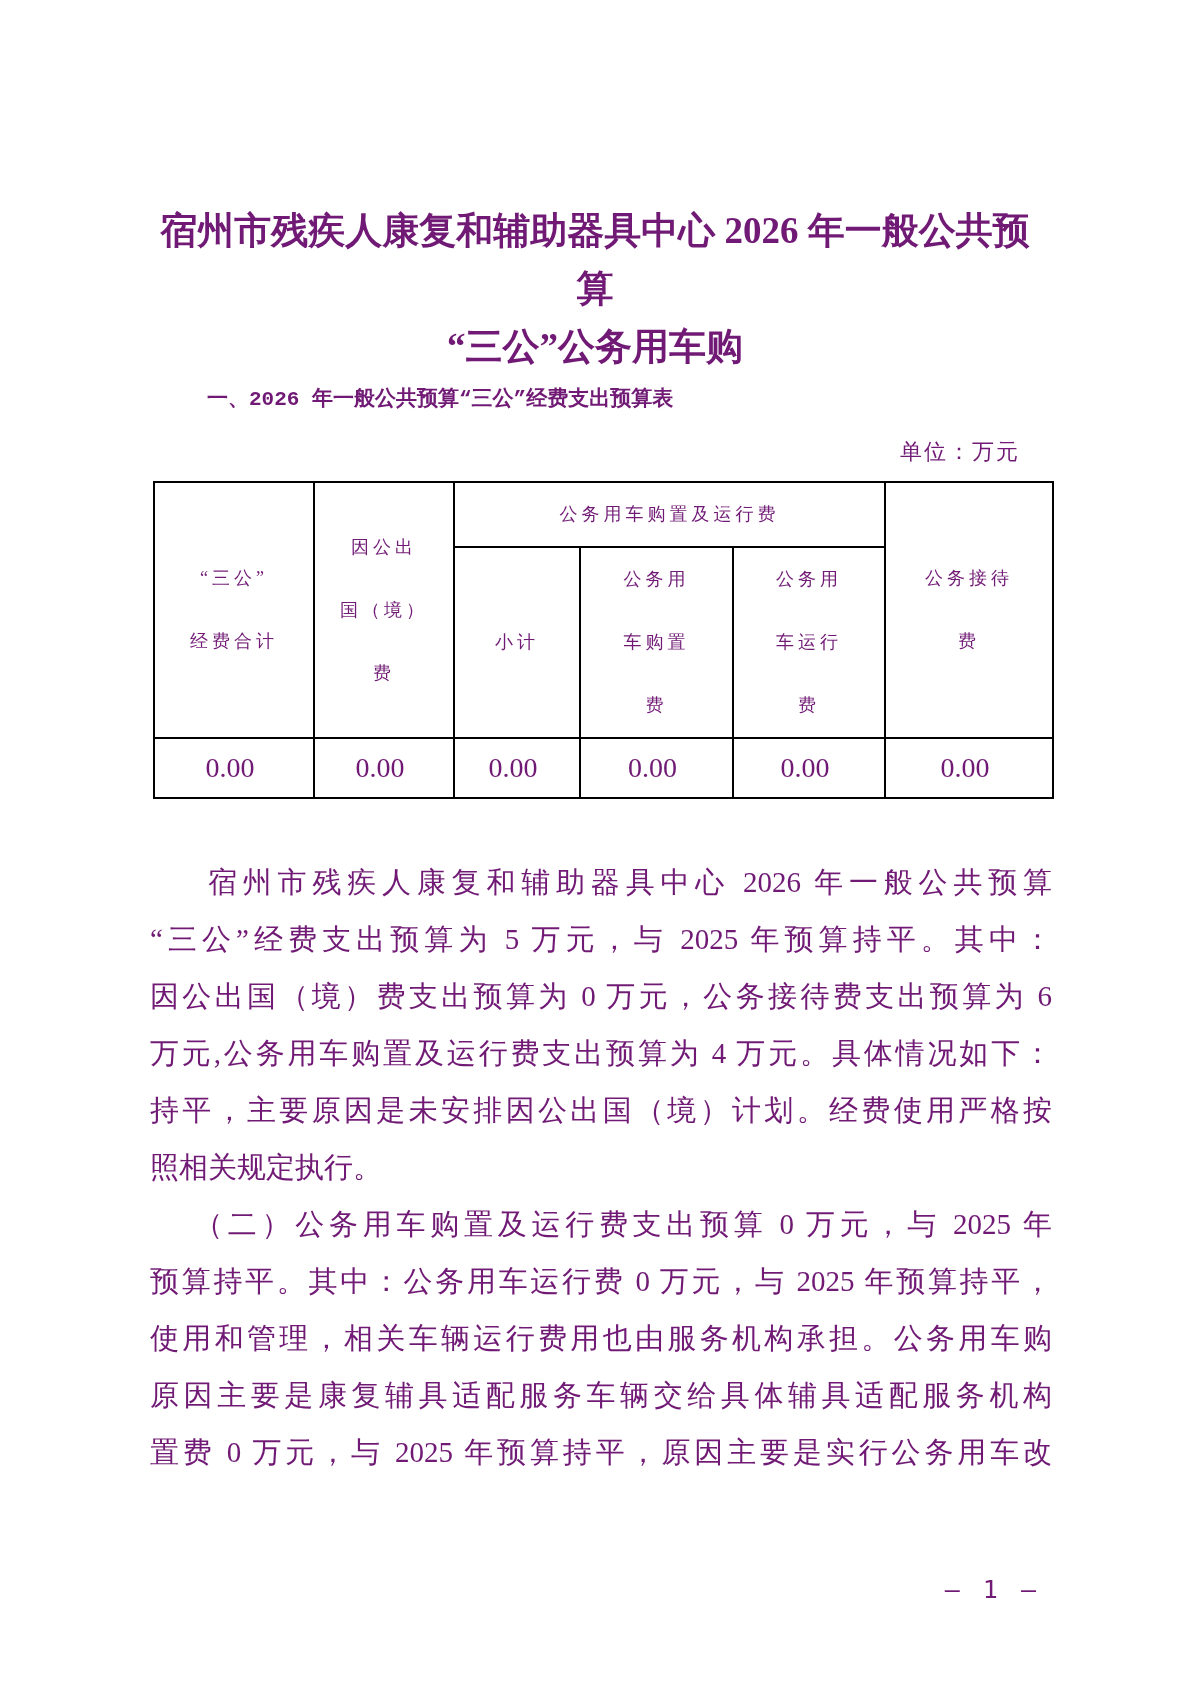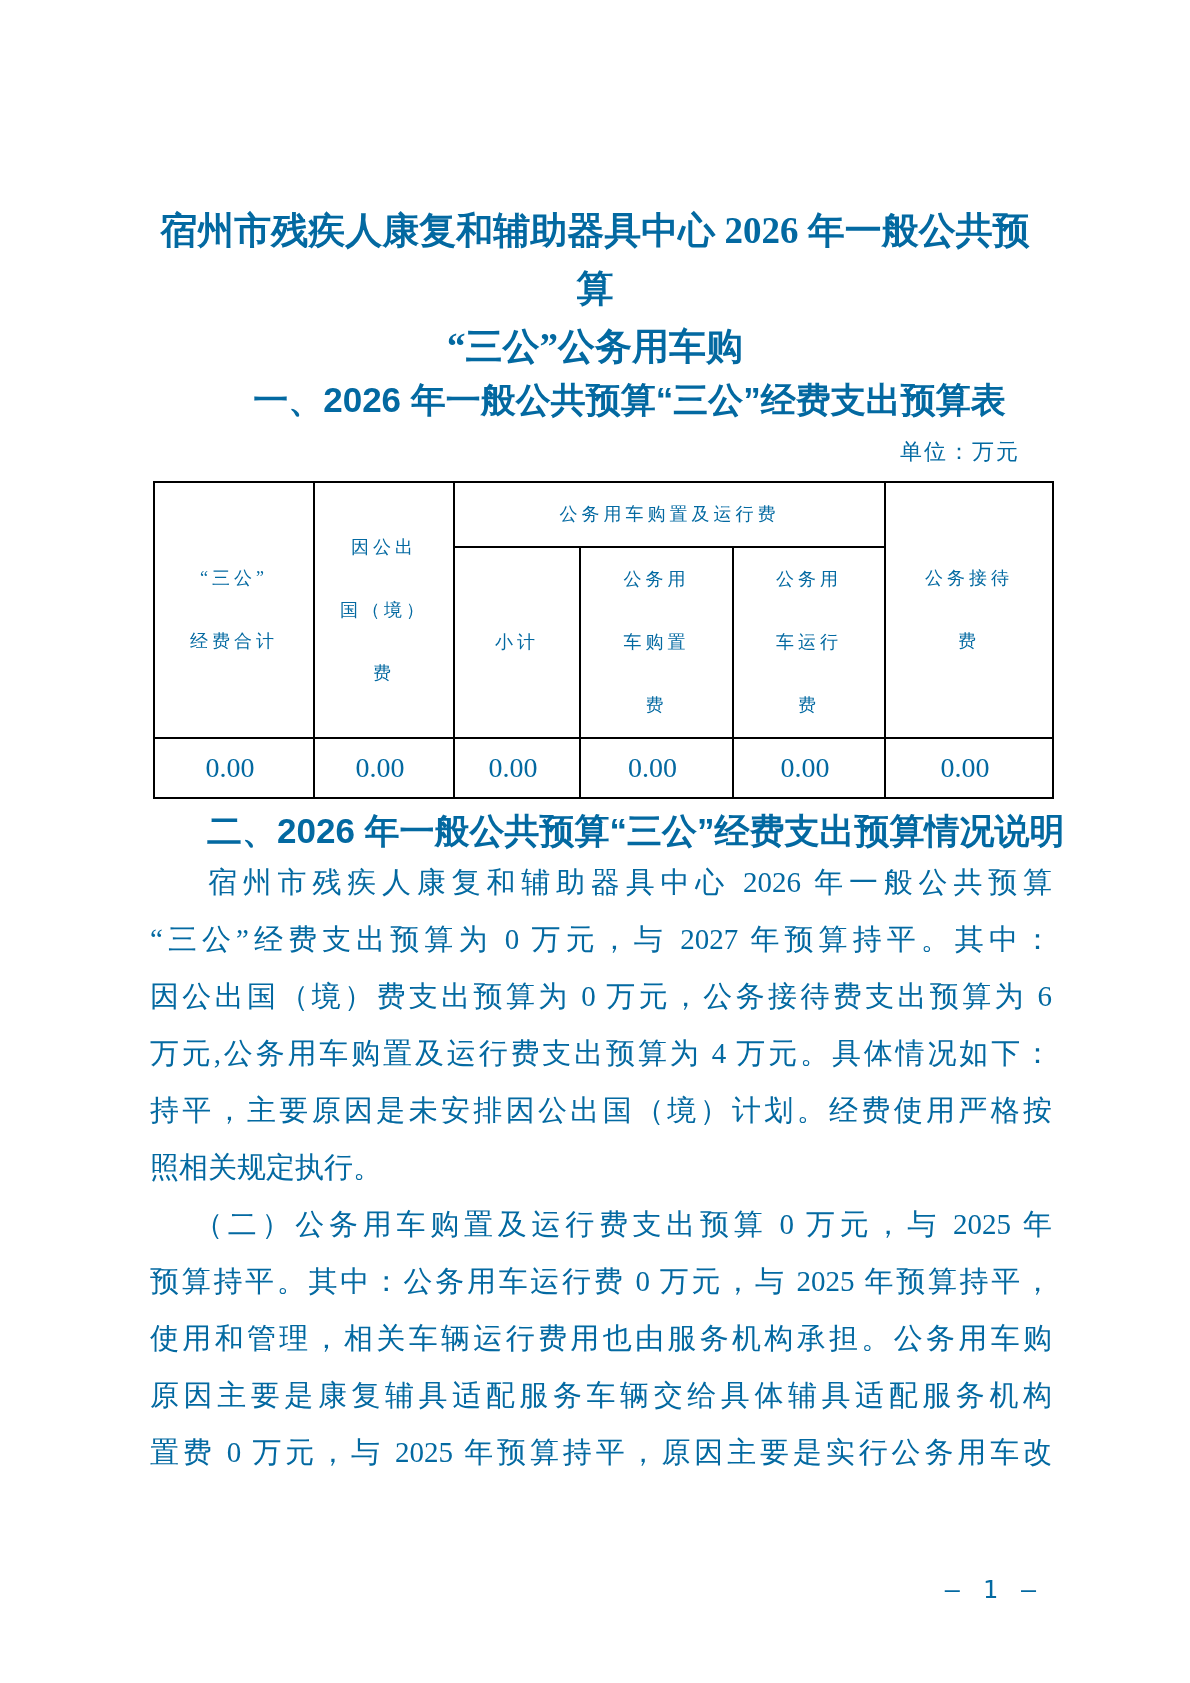--- a/index.html
+++ b/index.html
@@ -2,21 +2,21 @@
 <html><head>
 <meta charset="utf-8">
 <style>
   * { margin: 0; padding: 0; box-sizing: border-box; }
   html, body { background: #ffffff; }
   .page {
     position: relative;
     width: 1190px;
     height: 1683px;
     background: #ffffff;
-    color: #0369a1;
+    color: #701a75;
     font-family: "Liberation Serif", serif;
     overflow: hidden;
   }
 
   .doc-title {
     position: absolute;
     top: 202px;
     left: 144px;
     width: 902px;
     text-align: center;
@@ -24,26 +24,25 @@
     font-size: 37px;
     line-height: 58px;
     font-family: "Liberation Serif", serif;
   }
 
   .section-heading {
     position: absolute;
     left: 150px;
     width: 902px;
     padding-left: 57px;
-    font-family: Liberation Sans, sans-serif;
+    font-family: Liberation Mono, monospace;
     font-weight: bold;
-    font-size: 35px;
+    font-size: 21px;
     line-height: 38px;
     white-space: nowrap;
-    text-align: center;
   }
   .section-heading.first  { top: 381px; }
   .section-heading.second { top: 812px; }
 
   .unit-label {
     position: absolute;
     top: 438px;
     left: 150px;
     width: 870px;
     text-align: right;
@@ -161,25 +160,24 @@
         <td class="vcell">0.00</td>
         <td class="vcell">0.00</td>
         <td class="vcell">0.00</td>
         <td class="vcell">0.00</td>
         <td class="vcell">0.00</td>
         <td class="vcell">0.00</td>
       </tr>
     </tbody>
   </table>
 
-  <div class="section-heading second">二、2026 年一般公共预算“三公”经费支出预算情况说明</div>
 
   <div class="body-text">
     <div class="line fill indent1">宿州市残疾人康复和辅助器具中心 2026 年一般公共预算</div>
-    <div class="line fill">“三公”经费支出预算为 0 万元，与 2027 年预算持平。其中：</div>
+    <div class="line fill">“三公”经费支出预算为 5 万元，与 2025 年预算持平。其中：</div>
     <div class="line fill">因公出国（境）费支出预算为 0 万元，公务接待费支出预算为 6</div>
     <div class="line fill">万元,公务用车购置及运行费支出预算为 4 万元。具体情况如下：</div>
     <div class="line fill">持平，主要原因是未安排因公出国（境）计划。经费使用严格按</div>
     <div class="line">照相关规定执行。</div>
     <div class="line fill indent2">（二）公务用车购置及运行费支出预算 0 万元，与 2025 年</div>
     <div class="line fill">预算持平。其中：公务用车运行费 0 万元，与 2025 年预算持平，</div>
     <div class="line fill">使用和管理，相关车辆运行费用也由服务机构承担。公务用车购</div>
     <div class="line fill">原因主要是康复辅具适配服务车辆交给具体辅具适配服务机构</div>
     <div class="line fill">置费 0 万元，与 2025 年预算持平，原因主要是实行公务用车改</div>
   </div>

